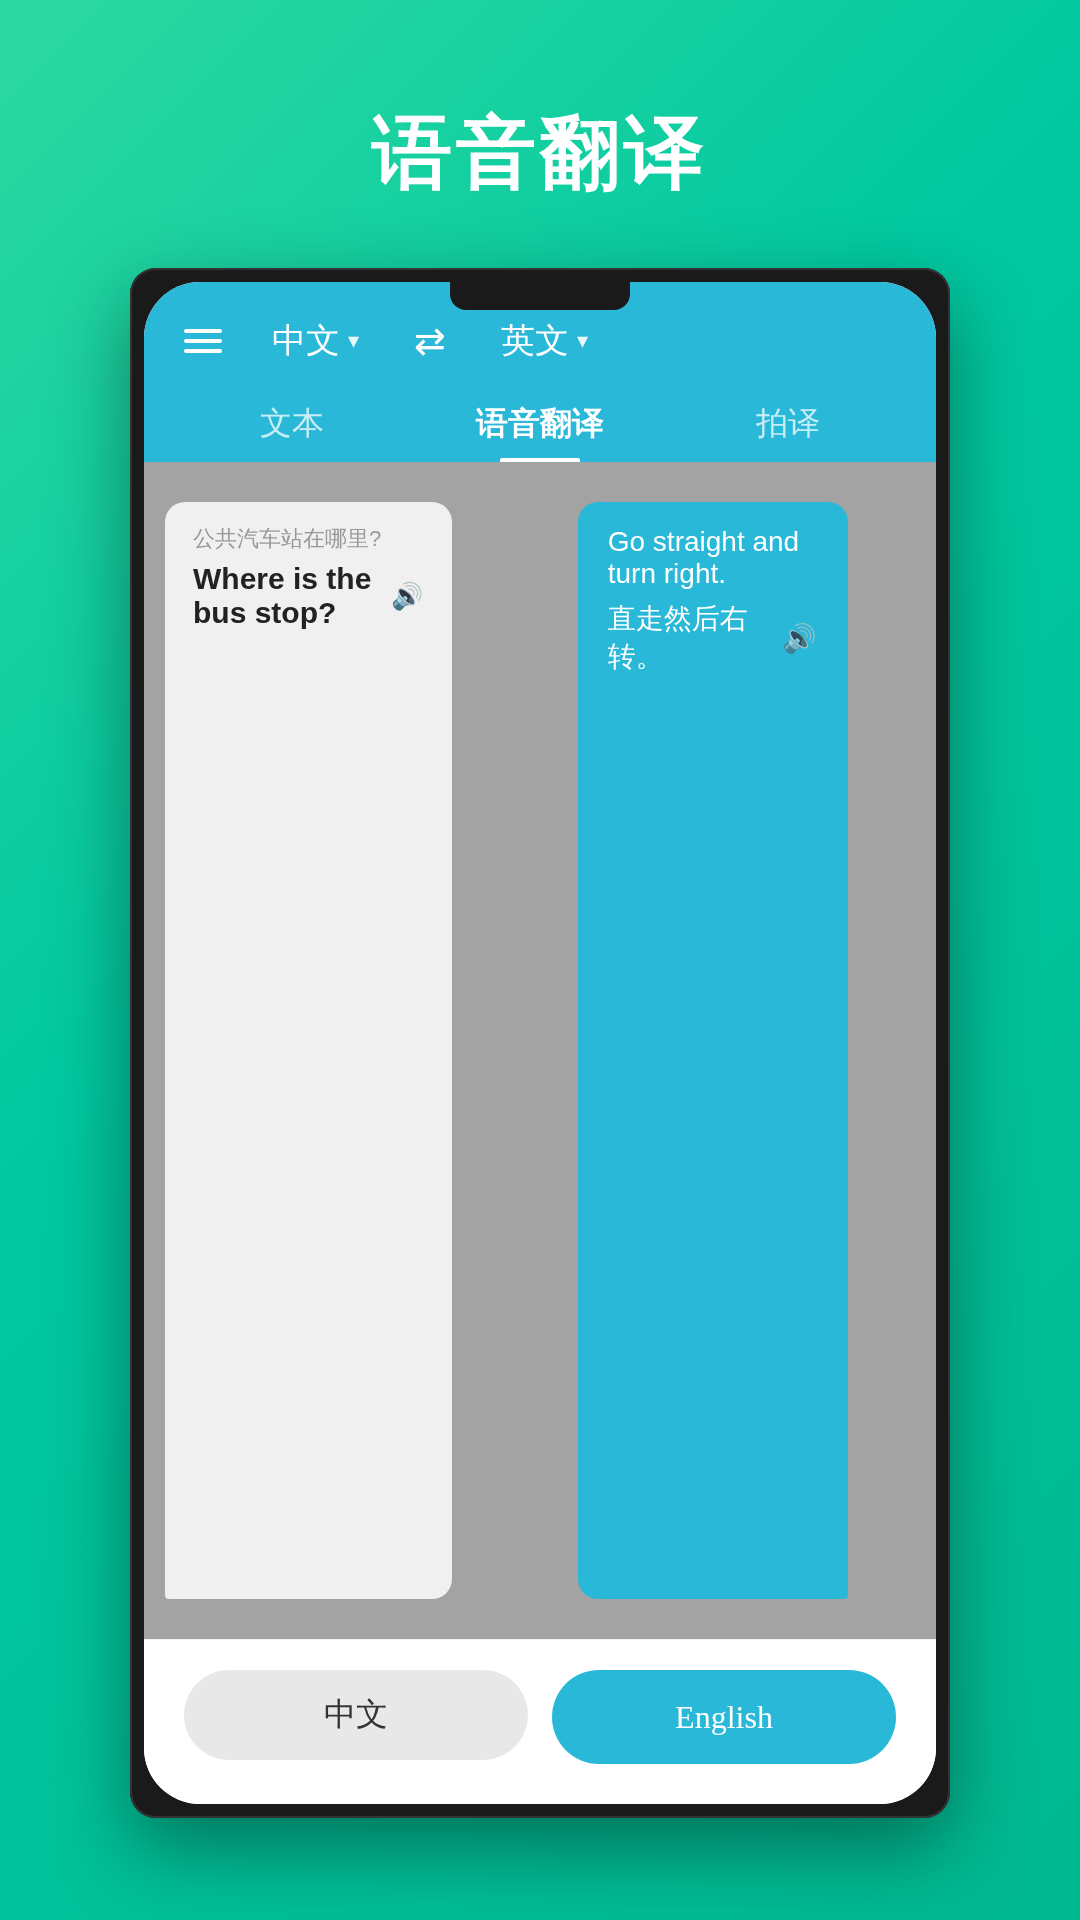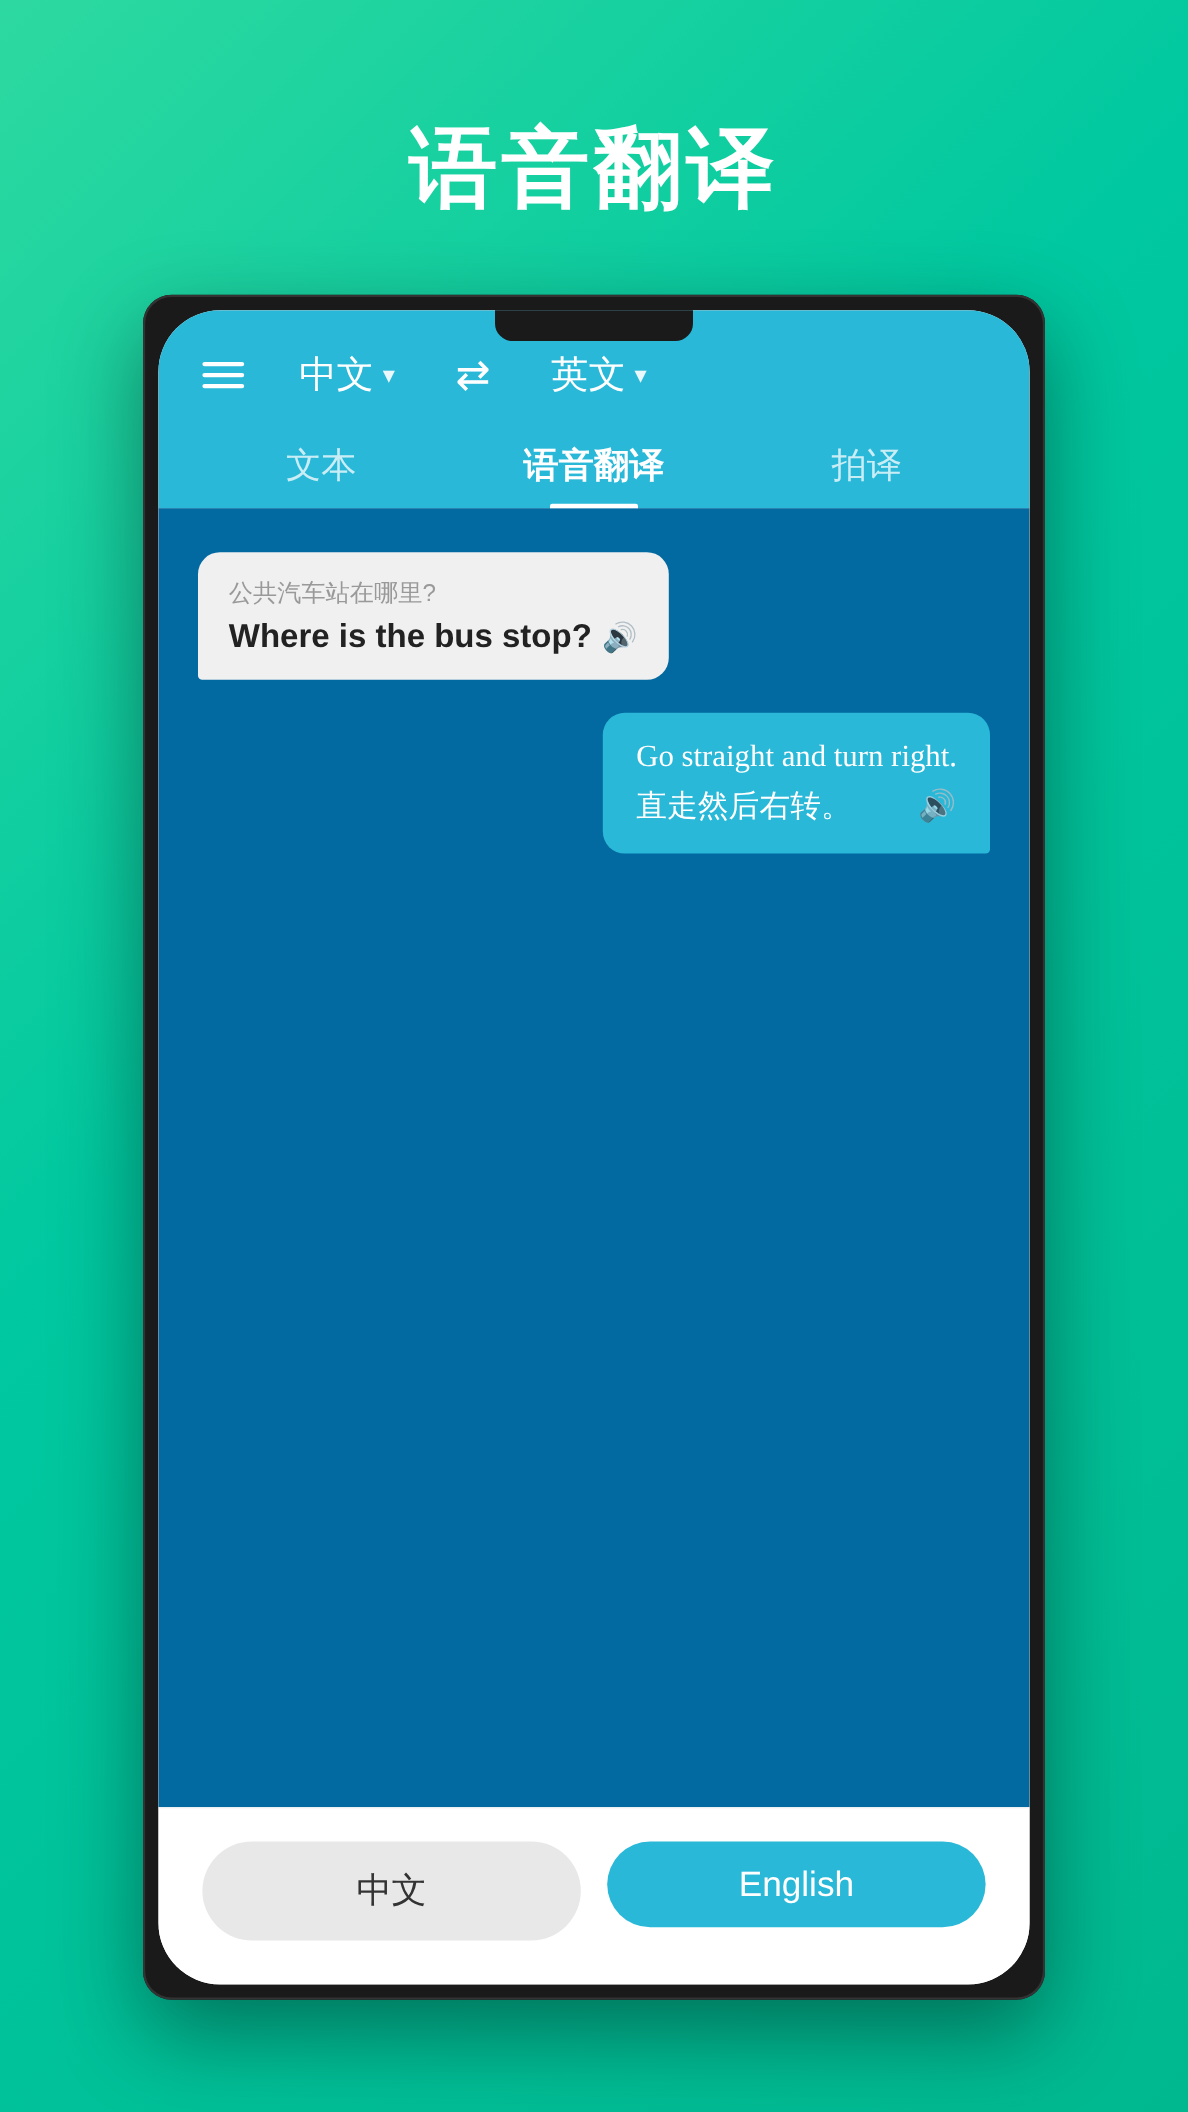--- a/index.html
+++ b/index.html
@@ -127,25 +127,24 @@
       transform: translateX(-50%);
       width: 80px;
       height: 4px;
       background: white;
       border-radius: 2px 2px 0 0;
     }
 
     
     .chat-area {
       flex: 1;
-      background: #0369a1;
-      padding: 40px 36px;
+      background: #a3a3a3;
+      padding: 40px 21px;
       overflow-y: auto;
       display: flex;
-      flex-direction: column;
       gap: 30px;
     }
 
     
     .message-left {
       display: flex;
       justify-content: flex-start;
     }
 
     .bubble-left {
@@ -170,22 +169,21 @@
       gap: 10px;
     }
 
     .sound-icon {
       color: #aaa;
       font-size: 26px;
     }
 
     .message-right {
       display: flex;
-      justify-content: flex-end;
-      font-family: Liberation Serif, serif;
+      justify-content: flex-start;
     }
 
     .bubble-right {
       background: #29b8d8;
       border-radius: 20px 20px 4px 20px;
       padding: 24px 30px;
       max-width: 80%;
     }
 
     .bubble-right .main-text-en {
@@ -226,28 +224,28 @@
       border-radius: 50px;
       font-size: 32px;
       color: #333;
       cursor: pointer;
       font-family: inherit;
       font-weight: 500;
     }
 
     .btn-english {
       flex: 1;
-      height: 78px;
+      height: 94px;
       background: #29b8d8;
       border: none;
       border-radius: 50px;
       font-size: 32px;
       color: white;
       cursor: pointer;
-      font-family: Liberation Sans, sans-serif;
+      font-family: Liberation Serif, serif;
       font-weight: 500;
     }
 
     
     .phone-notch {
       position: absolute;
       top: 14px;
       left: 50%;
       transform: translateX(-50%);
       width: 180px;

